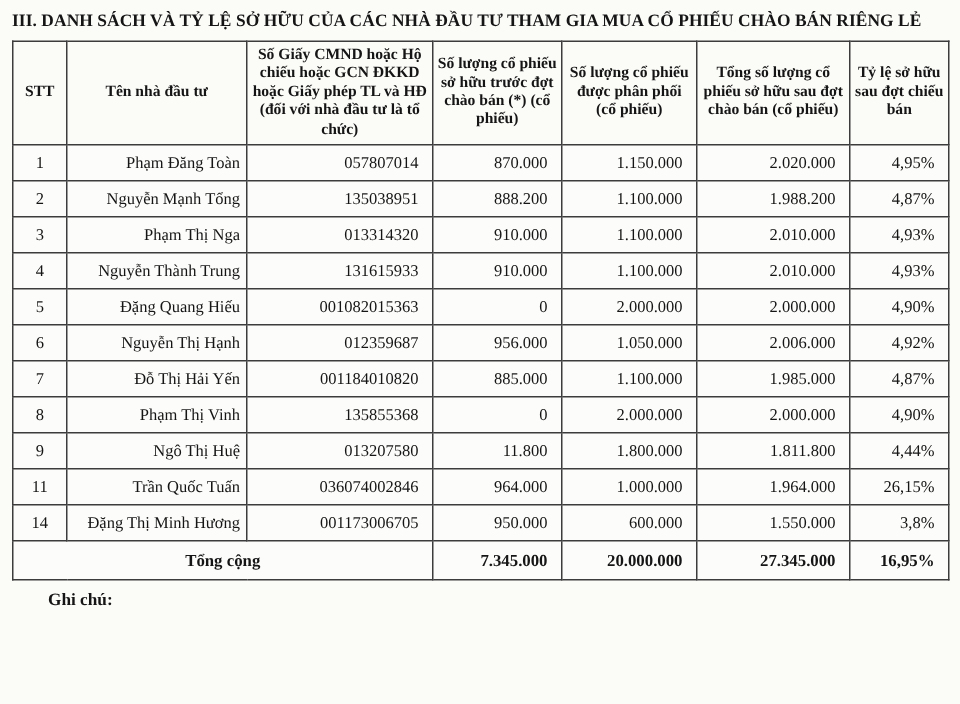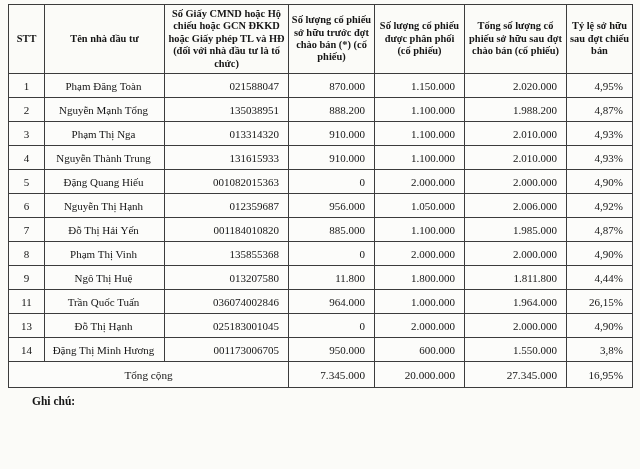--- a/index.html
+++ b/index.html
@@ -41,39 +41,40 @@
     background:#fbfbf8;
   }
   td {
     font-size:11px;
     height:21px;
     padding:1px 4px;
     vertical-align:middle;
     background:#fcfcfa;
   }
   .c-center { text-align:center; }
-  .c-left   { text-align:center; padding-left:2px; }
+  .c-left   { text-align:right; padding-left:2px; }
   .c-right  { text-align:right; padding-right:9px; }
   tr.total-row td {
-    font-weight:normal;
+    font-weight:bold;
     font-size:11.2px;
     height:23px;
   }
   .notes { margin-top:7px; padding-left:2px; }
   .notes-label {
     font-weight:bold;
     font-size:11.5px;
     margin:0 0 2px 22px;
   }
 </style>
 </head>
 <body>
 
 <div class="page">
 
+  <div class="doc-title">III. DANH SÁCH VÀ TỶ LỆ SỞ HỮU CỦA CÁC NHÀ ĐẦU TƯ THAM GIA MUA CỔ PHIẾU CHÀO BÁN RIÊNG LẺ</div>
 
   <table class="holders">
     <colgroup>
       <col style="width:36px">
       <col style="width:120px">
       <col style="width:124px">
       <col style="width:86px">
       <col style="width:90px">
       <col style="width:102px">
       <col style="width:66px">
@@ -87,21 +88,21 @@
         <th>Số lượng cổ phiếu được phân phối (cổ phiếu)</th>
         <th>Tổng số lượng cổ phiếu sở hữu sau đợt chào bán (cổ phiếu)</th>
         <th>Tỷ lệ sở hữu sau đợt chiếu bán</th>
       </tr>
     </thead>
     <tbody>
 
     <tr>
           <td class="c-center">1</td>
           <td class="c-left">Phạm Đăng Toàn</td>
-          <td class="c-right">021588047</td>
+          <td class="c-right">057807014</td>
           <td class="c-right">870.000</td>
           <td class="c-right">1.150.000</td>
           <td class="c-right">2.020.000</td>
           <td class="c-right">4,95%</td>
         </tr>
         <tr>
           <td class="c-center">2</td>
           <td class="c-left">Nguyễn Mạnh Tổng</td>
           <td class="c-right">135038951</td>
           <td class="c-right">888.200</td>
@@ -173,29 +174,20 @@
           <td class="c-right">4,44%</td>
         </tr>
         <tr>
           <td class="c-center">11</td>
           <td class="c-left">Trần Quốc Tuấn</td>
           <td class="c-right">036074002846</td>
           <td class="c-right">964.000</td>
           <td class="c-right">1.000.000</td>
           <td class="c-right">1.964.000</td>
           <td class="c-right">26,15%</td>
-        </tr>
-        <tr>
-          <td class="c-center">13</td>
-          <td class="c-left">Đỗ Thị Hạnh</td>
-          <td class="c-right">025183001045</td>
-          <td class="c-right">0</td>
-          <td class="c-right">2.000.000</td>
-          <td class="c-right">2.000.000</td>
-          <td class="c-right">4,90%</td>
         </tr>
         <tr>
           <td class="c-center">14</td>
           <td class="c-left">Đặng Thị Minh Hương</td>
           <td class="c-right">001173006705</td>
           <td class="c-right">950.000</td>
           <td class="c-right">600.000</td>
           <td class="c-right">1.550.000</td>
           <td class="c-right">3,8%</td>
         </tr>

